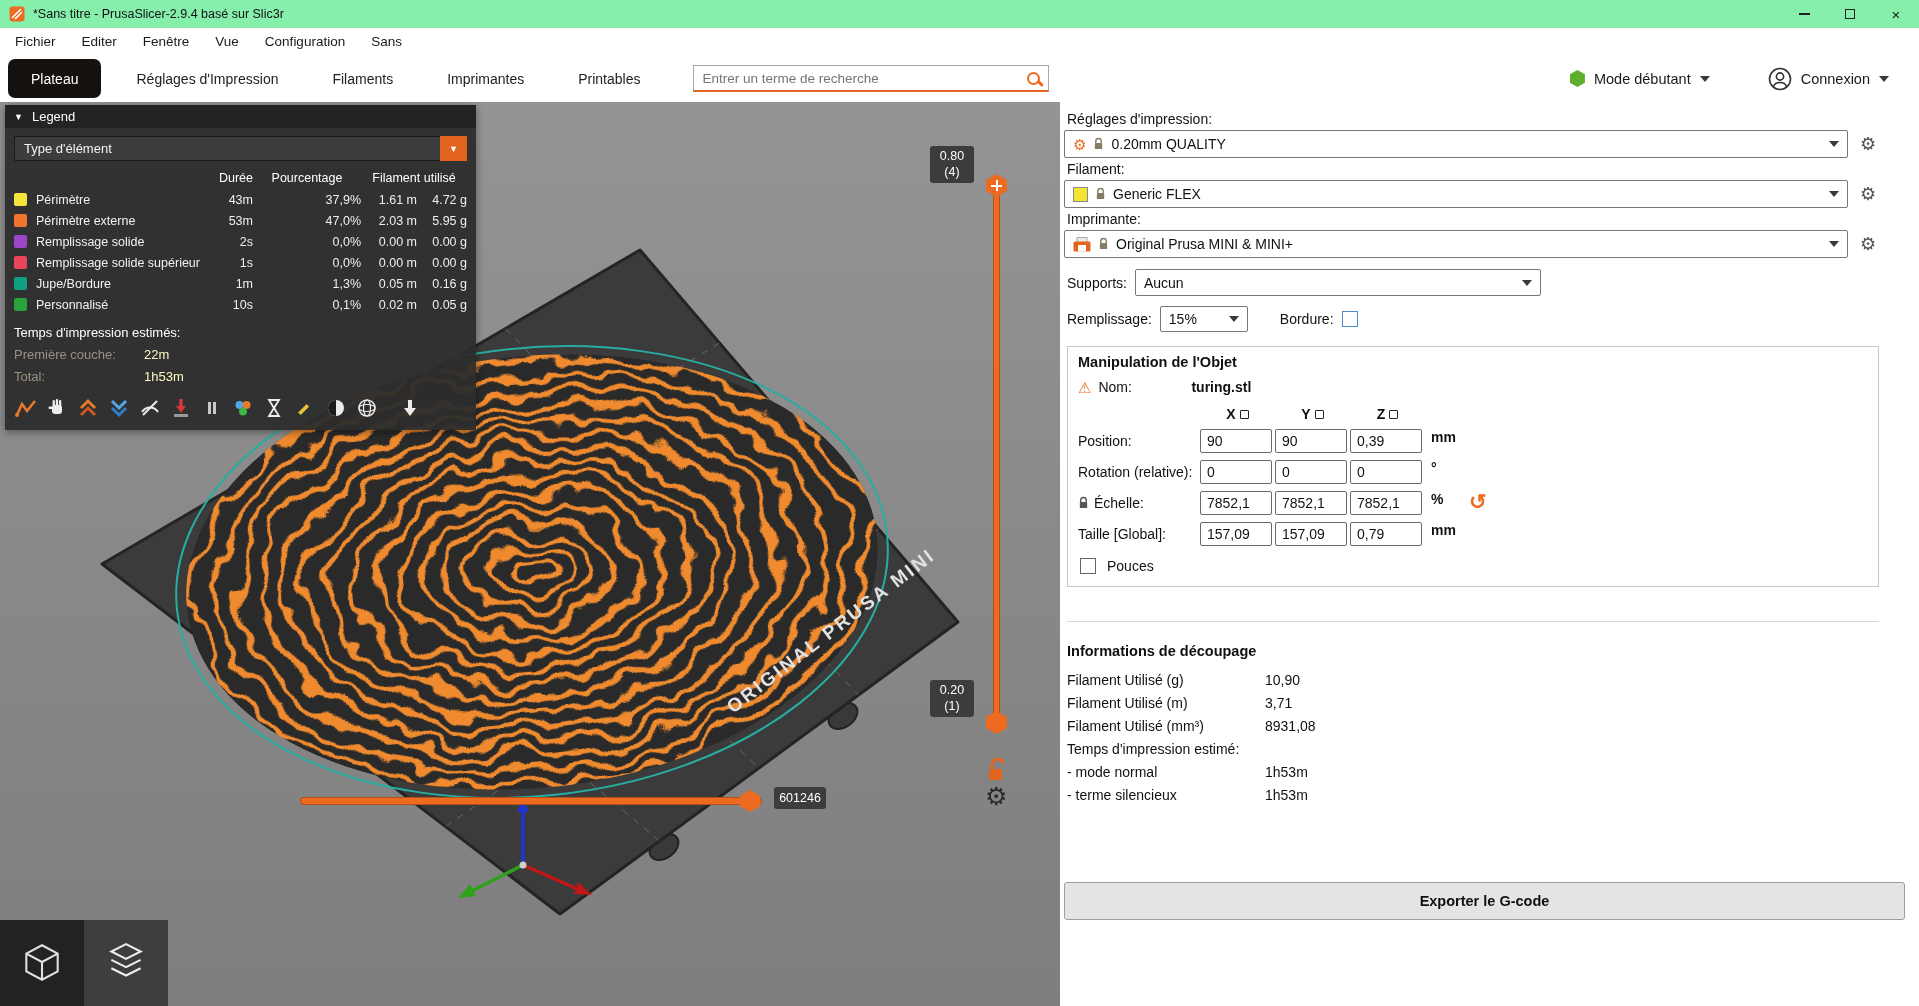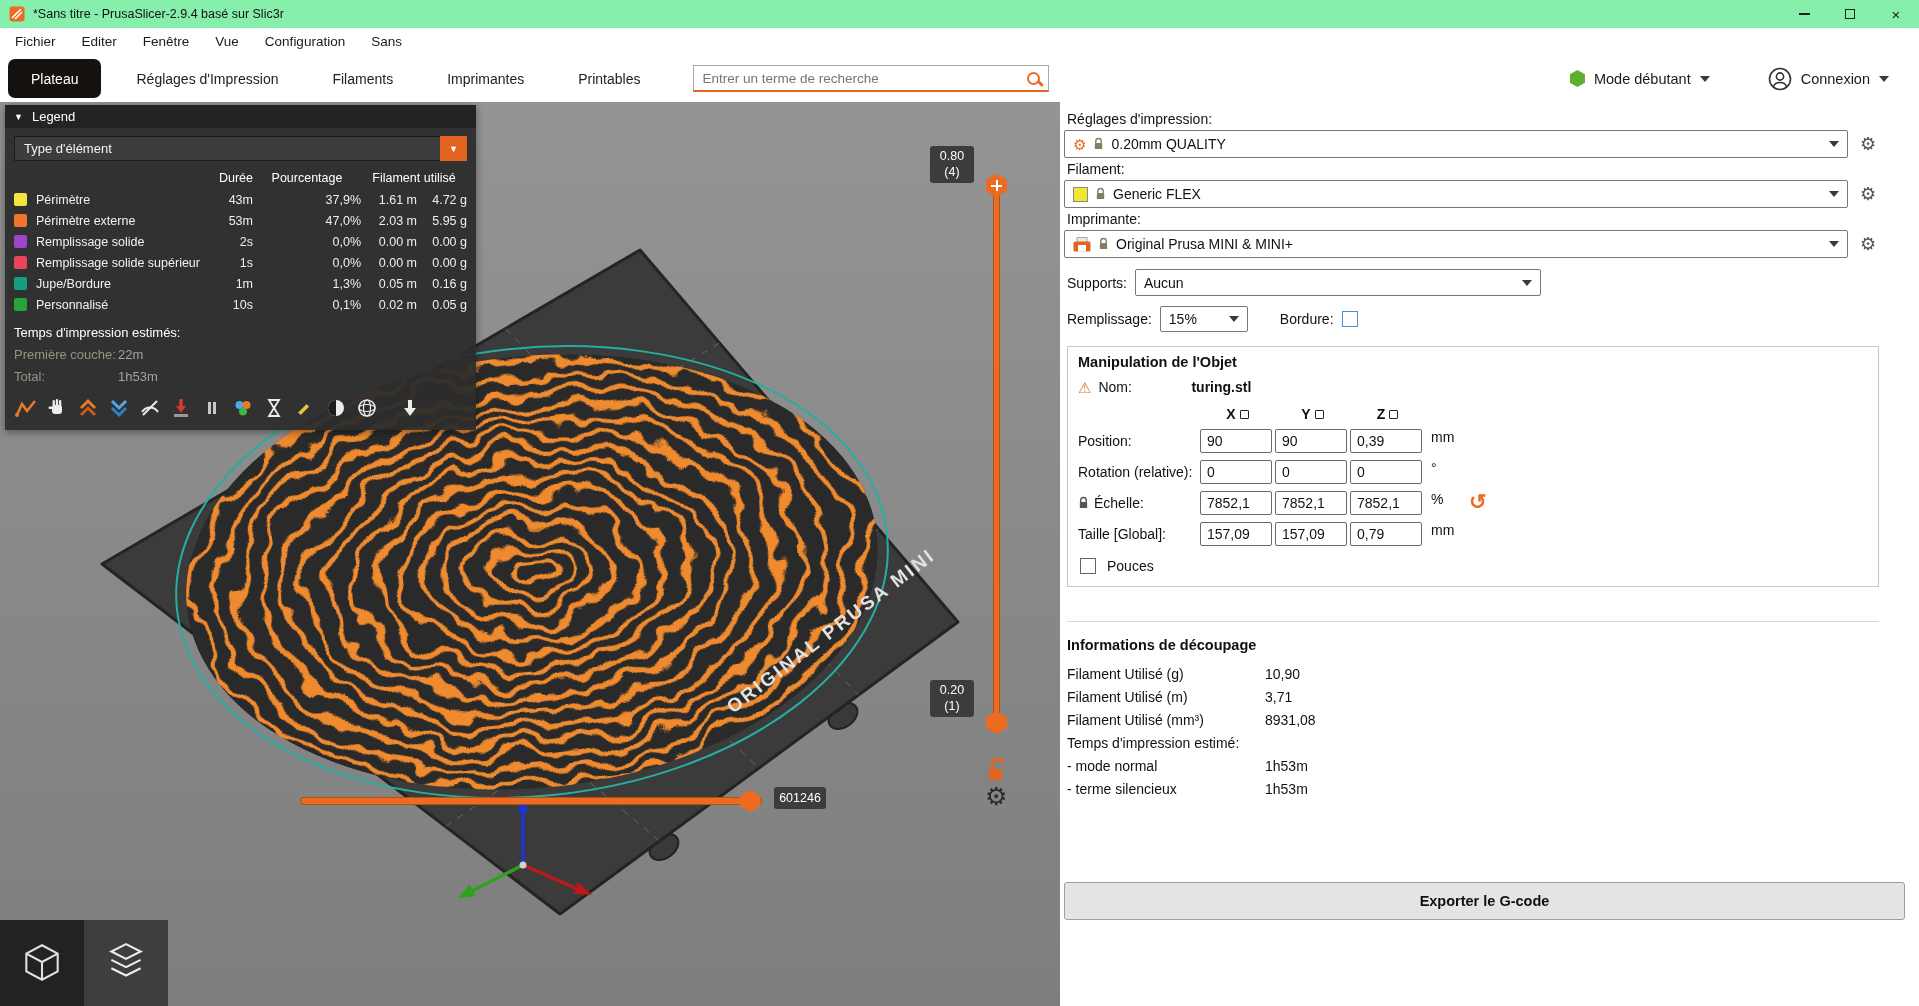--- a/index.html
+++ b/index.html
@@ -52,21 +52,21 @@
   .c-bar { width:62px; padding-left:10px; flex:none; }
   .c-bar .bar { height:12px; background:#E87325; }
   .c-pct { width:46px; text-align:right; flex:none; }
   .c-len { width:56px; text-align:right; flex:none; }
   .c-wt  { width:50px; text-align:right; flex:none; }
   .h-span-pct { width:108px; text-align:center; flex:none; }
   .h-span-fil { width:106px; text-align:center; flex:none; }
   .lg-est-title { margin:10px 9px 0; font-size:13px; color:#fff; }
   .lg-line { display:flex; margin:7px 9px 0; font-size:13px; }
   .lg-line .k { width:104px; color:#9a9184; }
-  .lg-line .v { color:#a3a3a3; }
+  .lg-line .v { color:#fef9c3;margin-left:26px; }
   .lg-icons { display:flex; align-items:center; gap:7px; padding:12px 9px 10px; }
   .lg-ic { width:24px; height:24px; display:flex; align-items:center; justify-content:center; cursor:pointer; }
   .lg-ic.gap { margin-left:12px; }
 
   
   .badge { position:absolute; width:44px; background:#3c3c3c; border-radius:3px; color:#fff; font-size:12.5px; text-align:center; padding:2px 0; line-height:1.3; }
   .vtrack { position:absolute; left:993px; top:83px; width:7px; height:537px; background:#ED6B21; border:1px solid rgba(0,0,0,.25); border-radius:4px; cursor:pointer; }
   .hex-handle { position:absolute; width:21px; height:23px; background:#ED6B21; clip-path:polygon(50% 0,100% 26%,100% 74%,50% 100%,0 74%,0 26%); display:flex; align-items:center; justify-content:center; cursor:grab; }
   .plus { position:relative; width:11px; height:11px; }
   .plus::before,.plus::after { content:''; position:absolute; background:#fff; }
@@ -104,25 +104,25 @@
   .name-row { display:flex; align-items:center; gap:7px; margin-top:9px; }
   .warn { color:#E87325; font-size:15px; line-height:1; }
   .name-k { width:86px; }
   .name-v { font-weight:bold; }
   .axes-row { display:flex; margin-top:11px; padding-left:122px; }
   .axis-cell { width:75px; text-align:center; font-weight:bold; display:flex; align-items:center; justify-content:center; gap:4px; }
   .axis-box { width:9px; height:9px; border:1.6px solid #222; border-radius:1px; }
   .vrow { display:flex; margin-top:7px; }
   .vlabel { width:122px; display:flex; align-items:center; gap:5px; }
   .vrow input { width:72px; height:24px; border:1px solid #6a6a6a; border-radius:2px; padding:0 6px; font-size:14px; margin-right:3px; font-family:"Liberation Sans",sans-serif; color:#111; }
-  .unit { margin-left:6px; width:28px; }
+  .unit { margin-left:6px; width:28px;font-weight:bold; }
   .undo { color:#ED6B21; font-size:21px; font-weight:bold; margin-left:10px; line-height:1; cursor:pointer; }
   .pouces-row { display:flex; align-items:center; gap:11px; margin:12px 0 0 2px; }
 
-  .slicing { margin:34px 26px 0 3px; border-top:1px solid #d8d8d8; padding-top:15px; }
+  .slicing { margin:34px 26px 0 3px; border-top:1px solid #d8d8d8; padding-top:21px; }
   .sl-title { font-weight:bold; font-size:14.5px; margin-bottom:9px; }
   .sl-row { display:flex; height:23px; align-items:center; }
   .sl-k { width:198px; }
   .sl-v { }
 
   .export-btn { position:absolute; left:4px; right:14px; top:780px; height:38px; background:#e4e4e4; border:1px solid #9e9e9e; border-radius:3px; font-weight:bold; font-size:14.5px; font-family:"Liberation Sans",sans-serif; cursor:pointer; color:#111; }
 </style>
 </head>
 <body>
 

